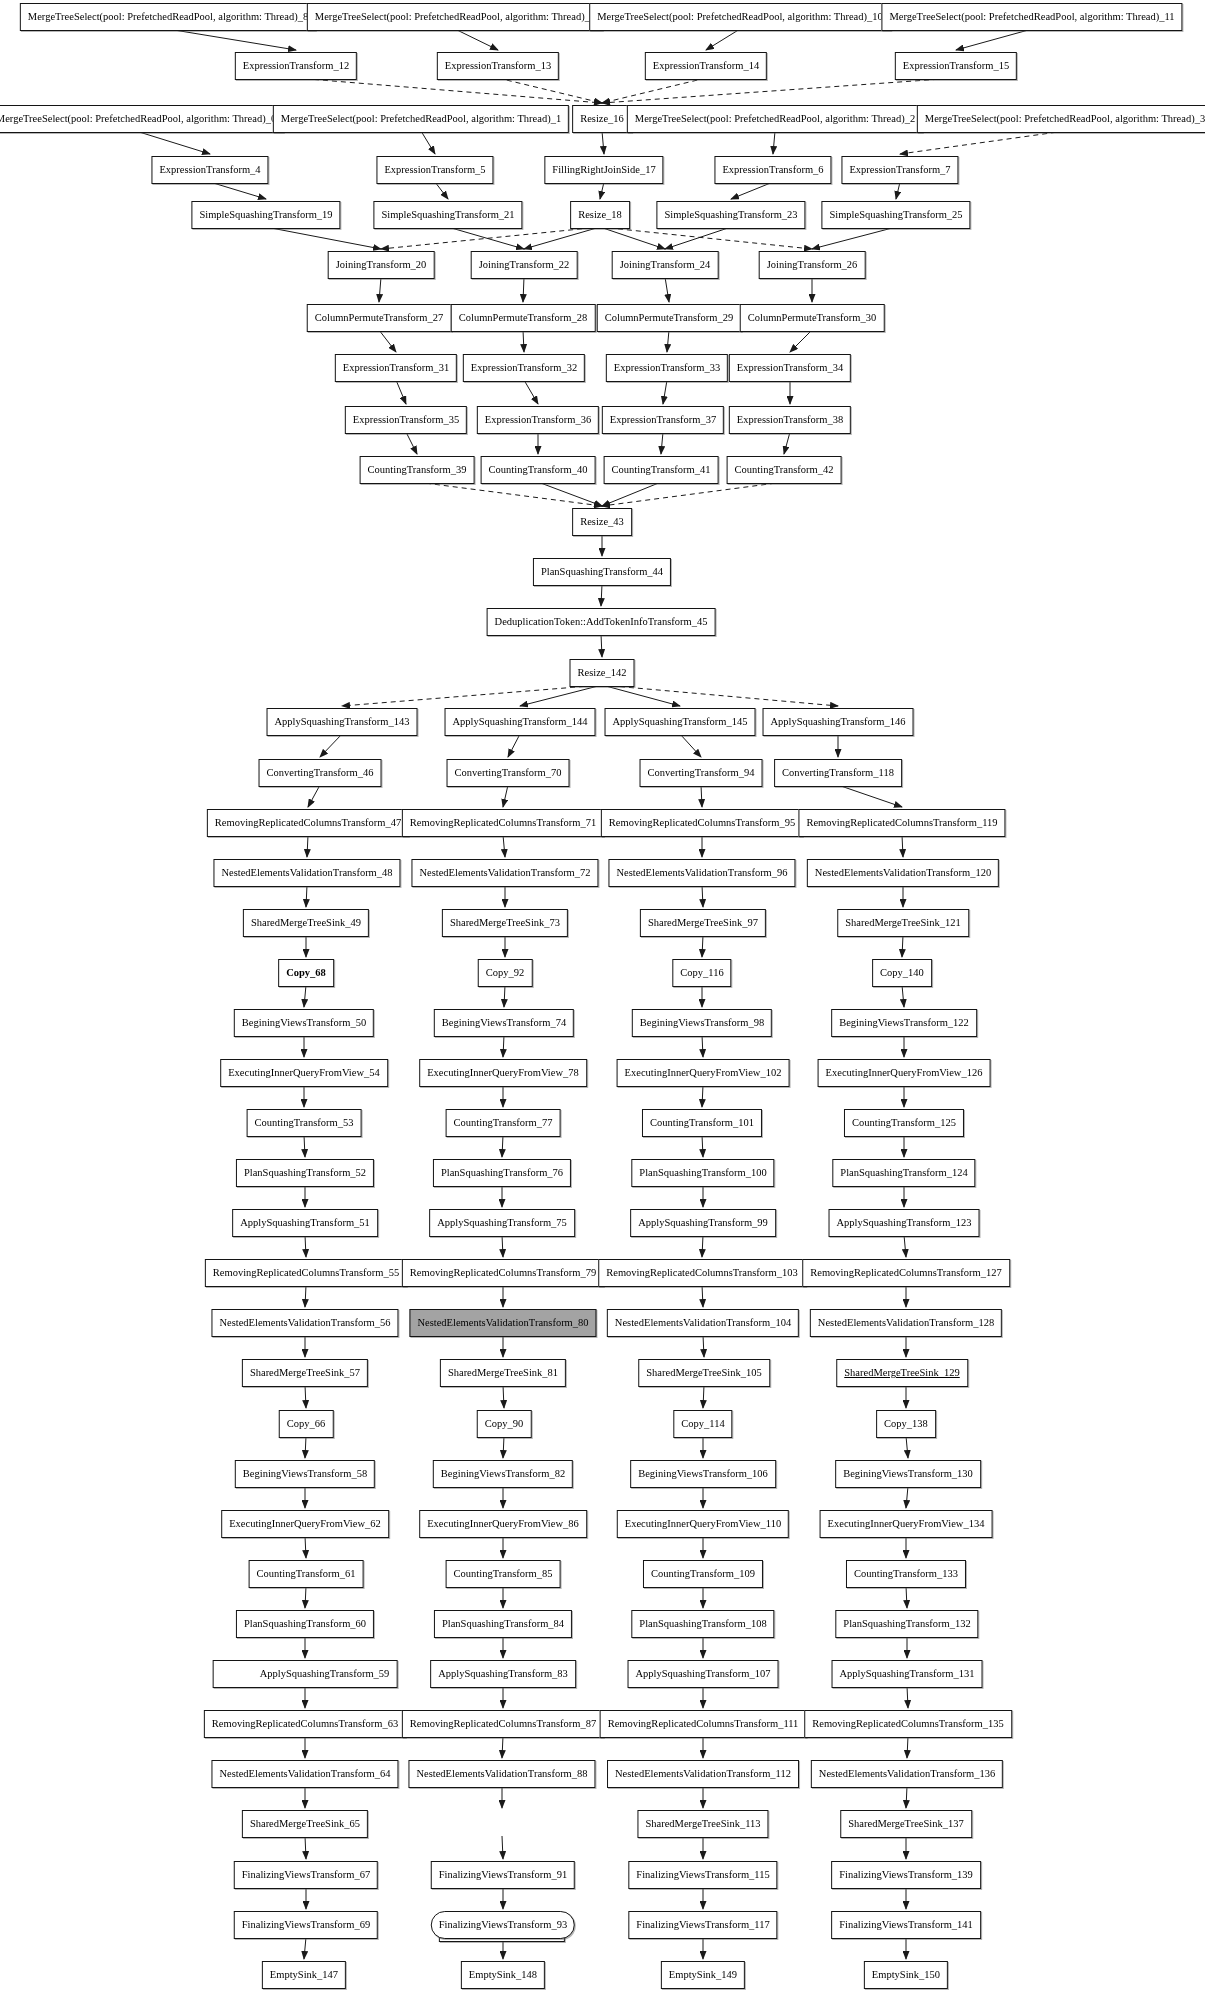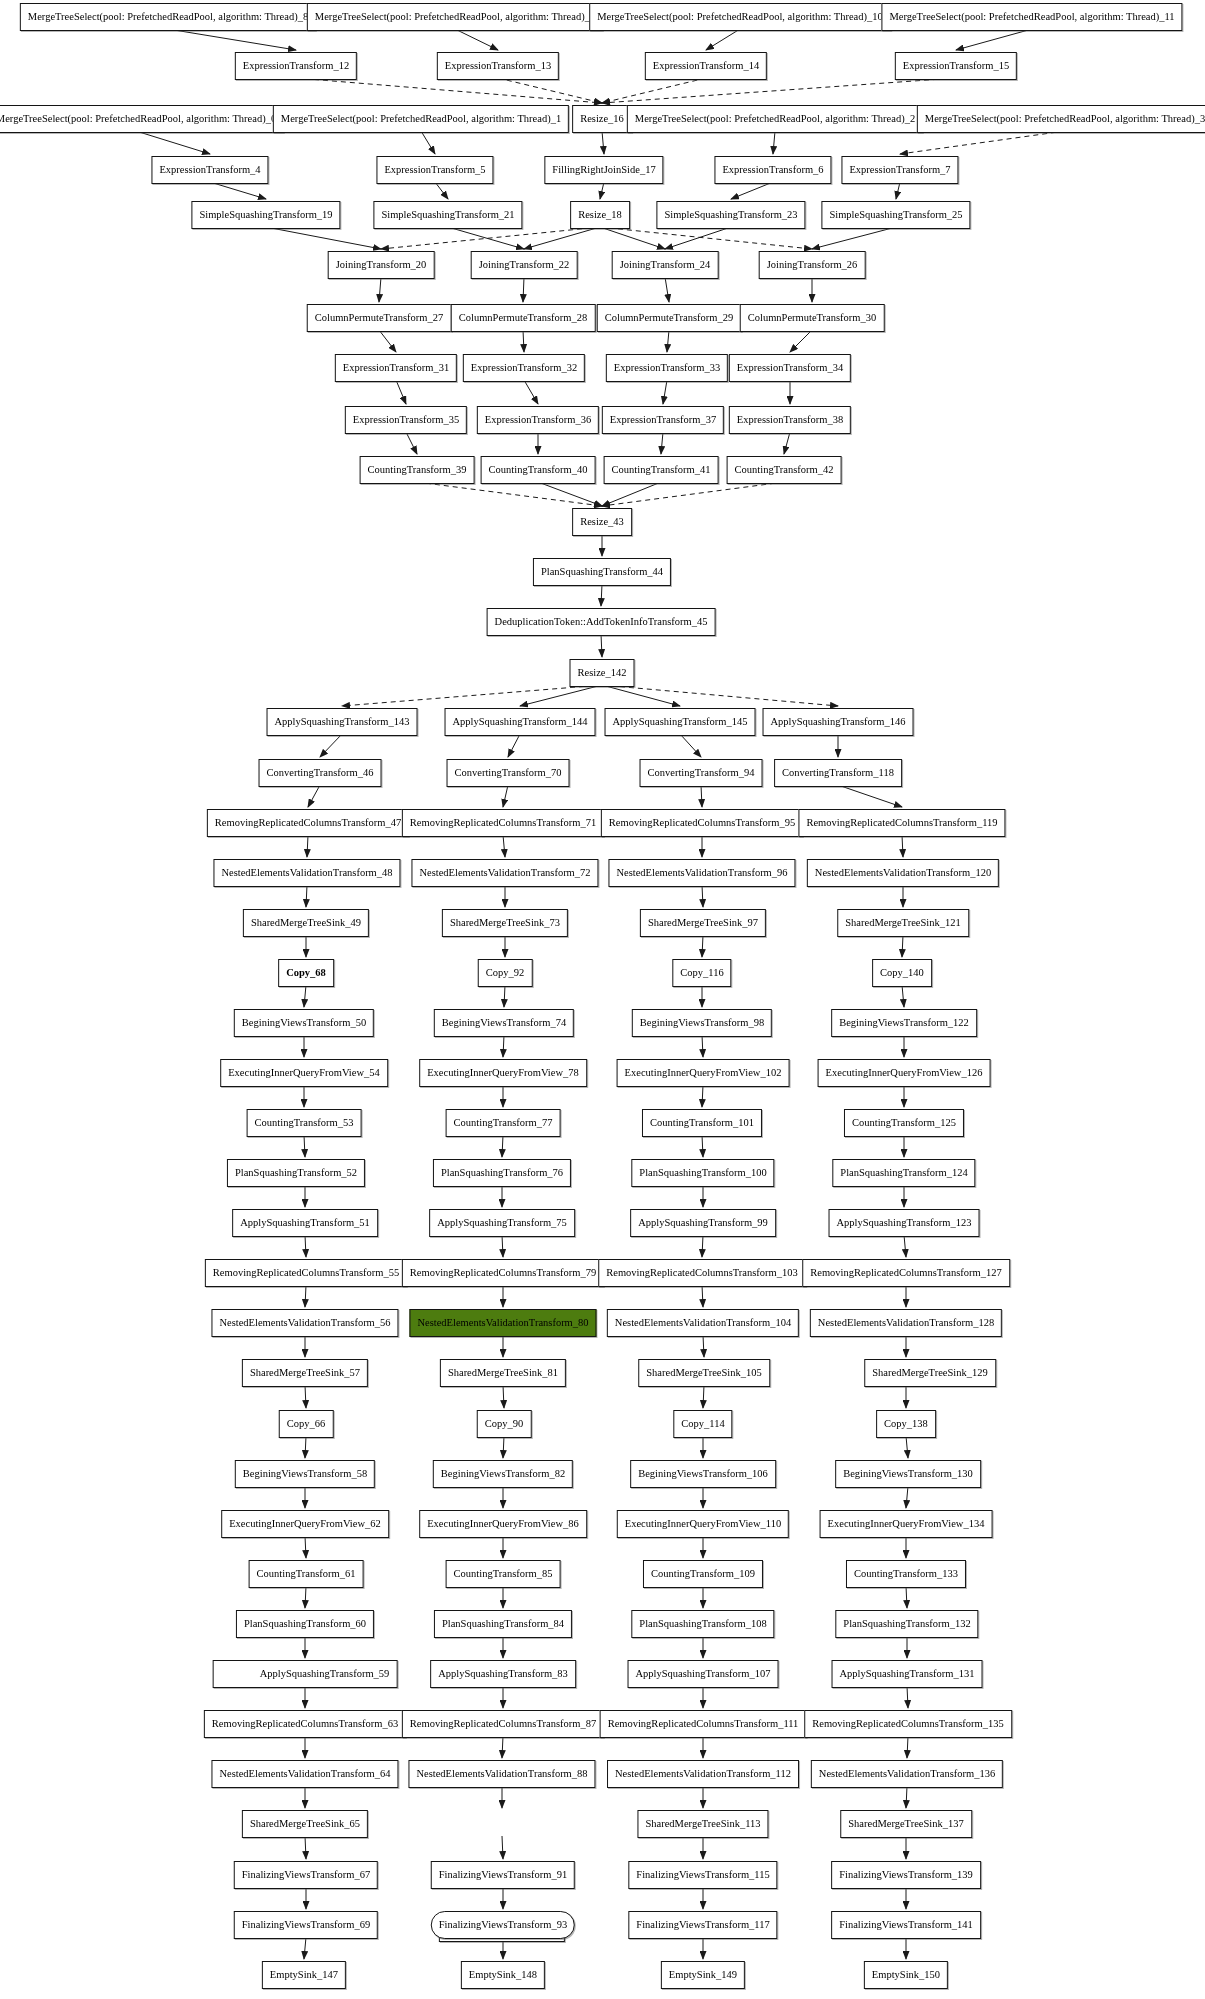--- a/index.html
+++ b/index.html
@@ -258,40 +258,40 @@
     <div class="node" style="left: 702px; top: 1023px; background: rgb(255, 255, 255); border-color: rgb(20, 20, 20);">BeginingViewsTransform_98</div>
     <div class="node" style="left: 904px; top: 1023px; background: rgb(255, 255, 255); border-color: rgb(20, 20, 20);">BeginingViewsTransform_122</div>
     <div class="node" style="left: 304px; top: 1073px; background: rgb(255, 255, 255); border-color: rgb(20, 20, 20);">ExecutingInnerQueryFromView_54</div>
     <div class="node" style="left: 503px; top: 1073px; background: rgb(255, 255, 255); border-color: rgb(20, 20, 20);">ExecutingInnerQueryFromView_78</div>
     <div class="node" style="left: 703px; top: 1073px; background: rgb(255, 255, 255); border-color: rgb(20, 20, 20);">ExecutingInnerQueryFromView_102</div>
     <div class="node" style="left: 904px; top: 1073px; background: rgb(255, 255, 255); border-color: rgb(20, 20, 20);">ExecutingInnerQueryFromView_126</div>
     <div class="node" style="left: 304px; top: 1123px; background: rgb(255, 255, 255); border-color: rgb(20, 20, 20);">CountingTransform_53</div>
     <div class="node" style="left: 503px; top: 1123px; background: rgb(255, 255, 255); border-color: rgb(20, 20, 20);">CountingTransform_77</div>
     <div class="node" style="left: 702px; top: 1123px; background: rgb(255, 255, 255); border-color: rgb(20, 20, 20);">CountingTransform_101</div>
     <div class="node" style="left: 904px; top: 1123px; background: rgb(255, 255, 255); border-color: rgb(20, 20, 20);">CountingTransform_125</div>
-    <div class="node" style="left: 296px; top: 1173px; background: rgb(255, 255, 255); border-color: rgb(20, 20, 20);">PlanSquashingTransform_52</div>
+    <div class="node" style="left: 305px; top: 1173px; background: rgb(255, 255, 255); border-color: rgb(20, 20, 20);">PlanSquashingTransform_52</div>
     <div class="node" style="left: 502px; top: 1173px; background: rgb(255, 255, 255); border-color: rgb(20, 20, 20);">PlanSquashingTransform_76</div>
     <div class="node" style="left: 703px; top: 1173px; background: rgb(255, 255, 255); border-color: rgb(20, 20, 20);">PlanSquashingTransform_100</div>
     <div class="node" style="left: 904px; top: 1173px; background: rgb(255, 255, 255); border-color: rgb(20, 20, 20);">PlanSquashingTransform_124</div>
     <div class="node" style="left: 305px; top: 1223px; background: rgb(255, 255, 255); border-color: rgb(20, 20, 20);">ApplySquashingTransform_51</div>
     <div class="node" style="left: 502px; top: 1223px; background: rgb(255, 255, 255); border-color: rgb(20, 20, 20);">ApplySquashingTransform_75</div>
     <div class="node" style="left: 703px; top: 1223px; background: rgb(255, 255, 255); border-color: rgb(20, 20, 20);">ApplySquashingTransform_99</div>
     <div class="node" style="left: 904px; top: 1223px; background: rgb(255, 255, 255); border-color: rgb(20, 20, 20);">ApplySquashingTransform_123</div>
     <div class="node" style="left: 306px; top: 1273px; background: rgb(255, 255, 255); border-color: rgb(20, 20, 20);">RemovingReplicatedColumnsTransform_55</div>
     <div class="node" style="left: 503px; top: 1273px; background: rgb(255, 255, 255); border-color: rgb(20, 20, 20);">RemovingReplicatedColumnsTransform_79</div>
     <div class="node" style="left: 702px; top: 1273px; background: rgb(255, 255, 255); border-color: rgb(20, 20, 20);">RemovingReplicatedColumnsTransform_103</div>
     <div class="node" style="left: 906px; top: 1273px; background: rgb(255, 255, 255); border-color: rgb(20, 20, 20);">RemovingReplicatedColumnsTransform_127</div>
     <div class="node" style="left: 305px; top: 1323px; background: rgb(255, 255, 255); border-color: rgb(20, 20, 20);">NestedElementsValidationTransform_56</div>
-    <div class="node" style="left: 503px; top: 1323px; background: #4d7c0f; border-color: rgb(20, 20, 20);">NestedElementsValidationTransform_80</div>
+    <div class="node" style="left: 503px; top: 1323px; background: #a3a3a3; border-color: rgb(20, 20, 20);">NestedElementsValidationTransform_80</div>
     <div class="node" style="left: 703px; top: 1323px; background: rgb(255, 255, 255); border-color: rgb(20, 20, 20);">NestedElementsValidationTransform_104</div>
     <div class="node" style="left: 906px; top: 1323px; background: rgb(255, 255, 255); border-color: rgb(20, 20, 20);">NestedElementsValidationTransform_128</div>
     <div class="node" style="left: 305px; top: 1373px; background: rgb(255, 255, 255); border-color: rgb(20, 20, 20);">SharedMergeTreeSink_57</div>
     <div class="node" style="left: 503px; top: 1373px; background: rgb(255, 255, 255); border-color: rgb(20, 20, 20);">SharedMergeTreeSink_81</div>
     <div class="node" style="left: 704px; top: 1373px; background: rgb(255, 255, 255); border-color: rgb(20, 20, 20);">SharedMergeTreeSink_105</div>
-    <div class="node" style="left: 930px; top: 1373px; background: rgb(255, 255, 255); border-color: rgb(20, 20, 20);">SharedMergeTreeSink_129</div>
+    <div class="node" style="left: 902px; top: 1373px; background: rgb(255, 255, 255); border-color: rgb(20, 20, 20); text-decoration: underline;">SharedMergeTreeSink_129</div>
     <div class="node" style="left: 306px; top: 1424px; background: rgb(255, 255, 255); border-color: rgb(20, 20, 20);">Copy_66</div>
     <div class="node" style="left: 504px; top: 1424px; background: rgb(255, 255, 255); border-color: rgb(20, 20, 20);">Copy_90</div>
     <div class="node" style="left: 703px; top: 1424px; background: rgb(255, 255, 255); border-color: rgb(20, 20, 20);">Copy_114</div>
     <div class="node" style="left: 906px; top: 1424px; background: rgb(255, 255, 255); border-color: rgb(20, 20, 20);">Copy_138</div>
     <div class="node" style="left: 305px; top: 1474px; background: rgb(255, 255, 255); border-color: rgb(20, 20, 20);">BeginingViewsTransform_58</div>
     <div class="node" style="left: 503px; top: 1474px; background: rgb(255, 255, 255); border-color: rgb(20, 20, 20);">BeginingViewsTransform_82</div>
     <div class="node" style="left: 703px; top: 1474px; background: rgb(255, 255, 255); border-color: rgb(20, 20, 20);">BeginingViewsTransform_106</div>
     <div class="node" style="left: 908px; top: 1474px; background: rgb(255, 255, 255); border-color: rgb(20, 20, 20);">BeginingViewsTransform_130</div>
     <div class="node" style="left: 305px; top: 1524px; background: rgb(255, 255, 255); border-color: rgb(20, 20, 20);">ExecutingInnerQueryFromView_62</div>
     <div class="node" style="left: 503px; top: 1524px; background: rgb(255, 255, 255); border-color: rgb(20, 20, 20);">ExecutingInnerQueryFromView_86</div>

